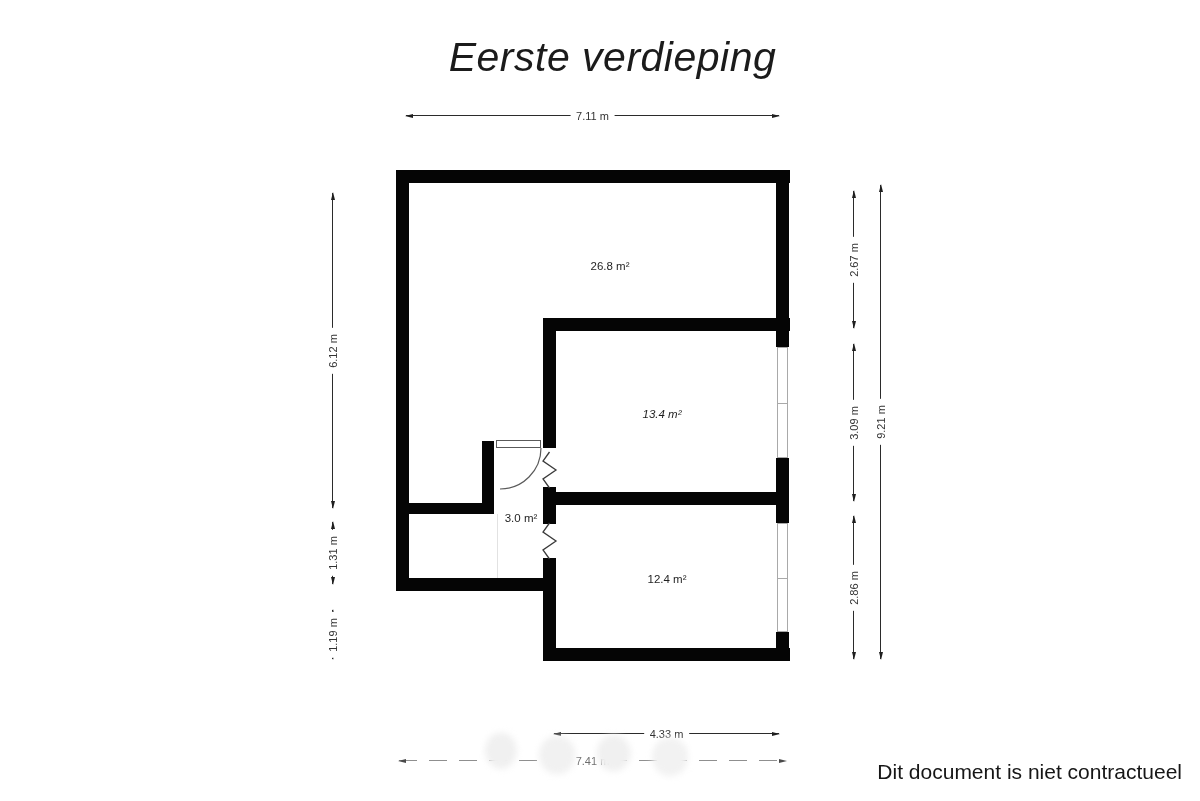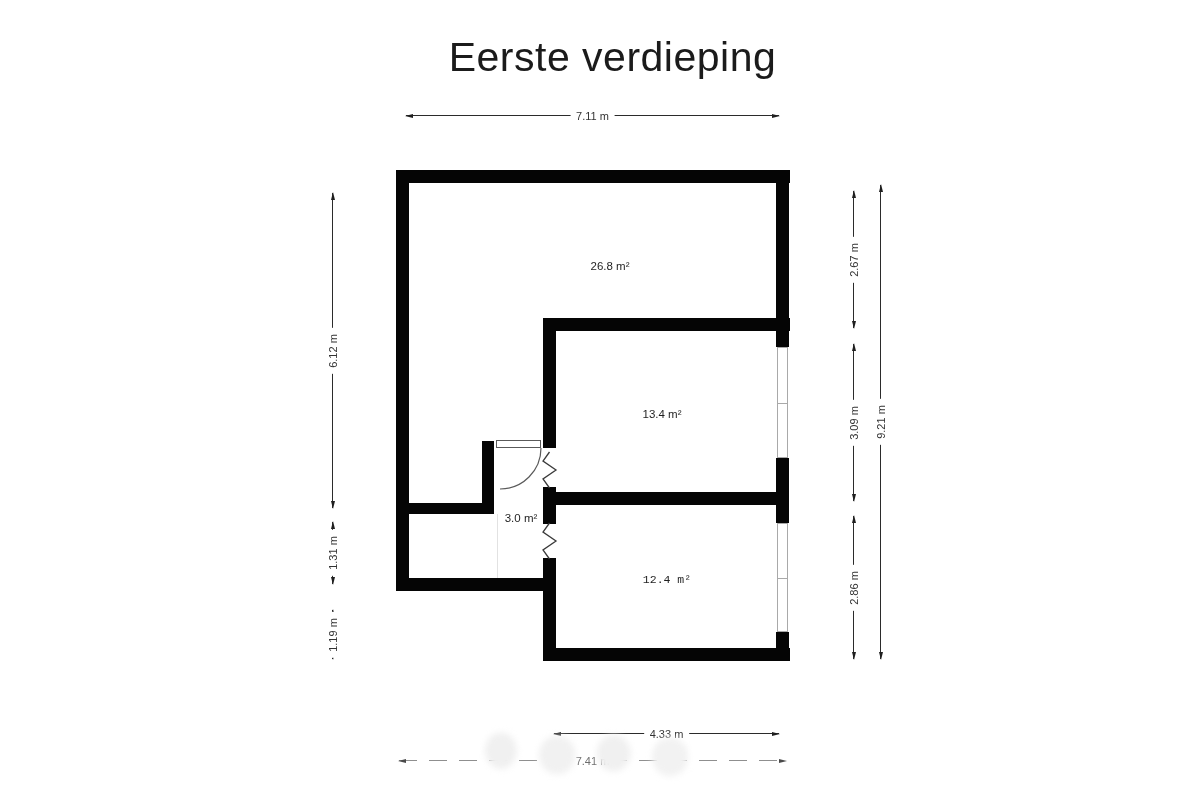--- a/index.html
+++ b/index.html
@@ -2,21 +2,21 @@
 <html><head>
 <meta charset="utf-8">
 <style>
   * { margin:0; padding:0; box-sizing:border-box; }
   html,body { width:1200px; height:801px; background:#ffffff; overflow:hidden;
               font-family:"Liberation Sans", sans-serif; }
   #canvas { position:relative; width:1200px; height:801px; background:#fff; }
 
   .page-title { position:absolute; left:410px; top:34px; width:405px;
                 text-align:center; font-size:41px; line-height:1.15;
-                color:#1b1b1b; letter-spacing:0.5px; }
+                color:#1b1b1b; letter-spacing:0.5px;font-style:italic; }
 
   .wall { position:absolute; background:#050505; }
 
   .room-label { position:absolute; transform:translate(-50%,-50%);
                 font-size:11.5px; color:#1f1f1f; white-space:nowrap; }
 
   
   .win { position:absolute; left:777px; width:11px; background:#fff;
          border:1px solid #a9a9a9; }
   .win .mull { position:absolute; left:-1px; right:-1px; top:50%;
@@ -108,23 +108,23 @@
   <div class="door-leaf"></div>
   <div class="guide-line" style="left:497px; top:514px; width:1px; height:64px;"></div>
 
   <svg class="overlay" width="1200" height="801" viewBox="0 0 1200 801">
     <path d="M 541,448 A 41,41 0 0 1 500,489" fill="none" stroke="#5a5a5a" stroke-width="1.2"></path>
     <path d="M 549.5,452 L 543,461 L 556,470 L 543,479 L 549.5,488" fill="none" stroke="#3a3a3a" stroke-width="1.3"></path>
     <path d="M 549.5,523 L 543,532 L 556,541 L 543,550 L 549.5,559" fill="none" stroke="#3a3a3a" stroke-width="1.3"></path>
   </svg>
 
   <div class="room-label" style="left:610px; top:266px;">26.8 m²</div>
-  <div class="room-label" style="left:662px; top:414px;">13.4 m²</div>
+  <div class="room-label" style="left:662px; top:414px;font-style:italic;">13.4 m²</div>
   <div class="room-label" style="left:521px; top:518px;">3.0 m²</div>
-  <div class="room-label" style="left:667px; top:579px;font-family:Liberation Mono, monospace;">12.4 m²</div>
+  <div class="room-label" style="left:667px; top:579px;">12.4 m²</div>
 
   <div class="dim dim-h" style="left:405px; top:98px; width:375px;">
     <div class="dim-line"></div>
       <span class="arrow arrow-left"></span>
       <span class="arrow arrow-right"></span>
     <span class="dim-label">7.11 m</span>
   </div>
 
   <div class="dim dim-v" style="left:327px; top:180px; height:317px;">
     <div class="dim-line"></div>
@@ -179,14 +179,15 @@
   </div>
   <div class="dim dim-h dim-faded" style="left:398px; top:743px; width:389px;">
     <div class="dim-line"></div>
       <span class="arrow arrow-left"></span>
       <span class="arrow arrow-right"></span>
     <span class="dim-label">7.41 m</span>
   </div>
 
   <div class="watermark"></div>
 
+  <div class="disclaimer">Dit document is niet contractueel</div>
 
 </div>
 
 </body></html>

